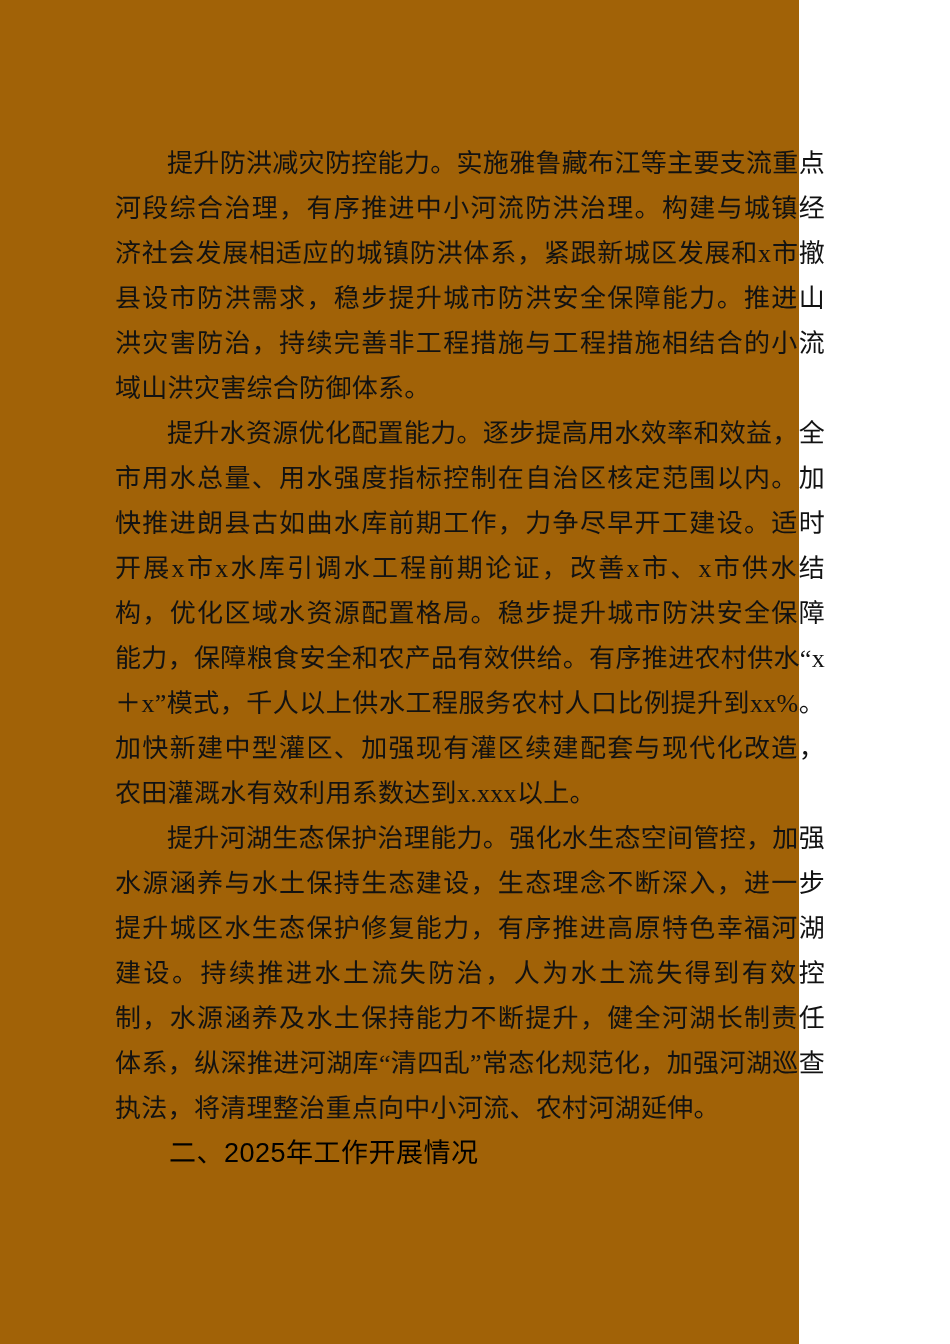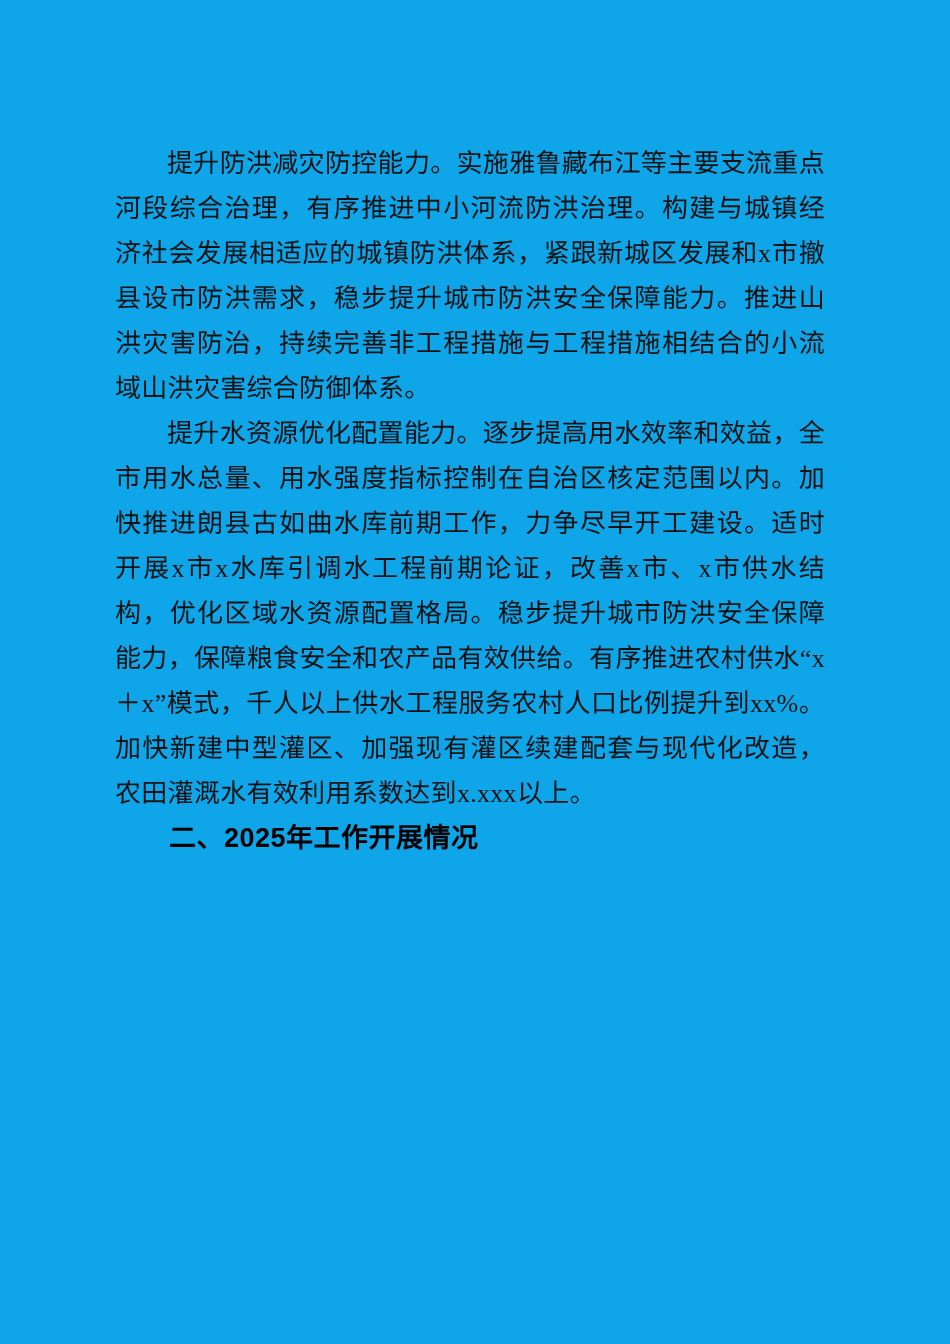--- a/index.html
+++ b/index.html
@@ -8,23 +8,23 @@
     background: #ffffff;
   }
   body {
     width: 950px;
     height: 1344px;
     overflow: hidden;
     font-family: "Liberation Serif", "DejaVu Serif", serif;
   }
   .page {
     position: relative;
-    width: 950px;
+    width: 799px;
     height: 1344px;
-    background: #0ea5e9;
+    background: #a16207;
     box-sizing: border-box;
     padding: 141px 125px 0 115px;
   }
   .doc-body {
     width: 710px;
   }
   .body-para {
     margin: 0;
     padding: 0;
     font-size: 26px;
@@ -35,28 +35,29 @@
     letter-spacing: 0.3px;
     word-break: break-all;
     font-weight: 400;
   }
   .section-heading {
     margin: 0;
     padding: 0;
     font-family: "Liberation Sans", "DejaVu Sans", sans-serif;
     font-size: 27px;
     line-height: 45px;
-    font-weight: 700;
+    font-weight: 400;
     color: #000000;
     text-indent: 2em;
     letter-spacing: 0.5px;
   }
 </style>
 </head>
 <body>
 
 <div class="page">
   <div class="doc-body">
     <p class="body-para">提升防洪减灾防控能力。实施雅鲁藏布江等主要支流重点河段综合治理，有序推进中小河流防洪治理。构建与城镇经济社会发展相适应的城镇防洪体系，紧跟新城区发展和x市撤县设市防洪需求，稳步提升城市防洪安全保障能力。推进山洪灾害防治，持续完善非工程措施与工程措施相结合的小流域山洪灾害综合防御体系。</p>
     <p class="body-para">提升水资源优化配置能力。逐步提高用水效率和效益，全市用水总量、用水强度指标控制在自治区核定范围以内。加快推进朗县古如曲水库前期工作，力争尽早开工建设。适时开展x市x水库引调水工程前期论证，改善x市、x市供水结构，优化区域水资源配置格局。稳步提升城市防洪安全保障能力，保障粮食安全和农产品有效供给。有序推进农村供水“x＋x”模式，千人以上供水工程服务农村人口比例提升到xx%。加快新建中型灌区、加强现有灌区续建配套与现代化改造，农田灌溉水有效利用系数达到x.xxx以上。</p>
+    <p class="body-para">提升河湖生态保护治理能力。强化水生态空间管控，加强水源涵养与水土保持生态建设，生态理念不断深入，进一步提升城区水生态保护修复能力，有序推进高原特色幸福河湖建设。持续推进水土流失防治，人为水土流失得到有效控制，水源涵养及水土保持能力不断提升，健全河湖长制责任体系，纵深推进河湖库“清四乱”常态化规范化，加强河湖巡查执法，将清理整治重点向中小河流、农村河湖延伸。</p>
     <h2 class="section-heading">二、2025年工作开展情况</h2>
   </div>
 </div>
 
 </body></html>

